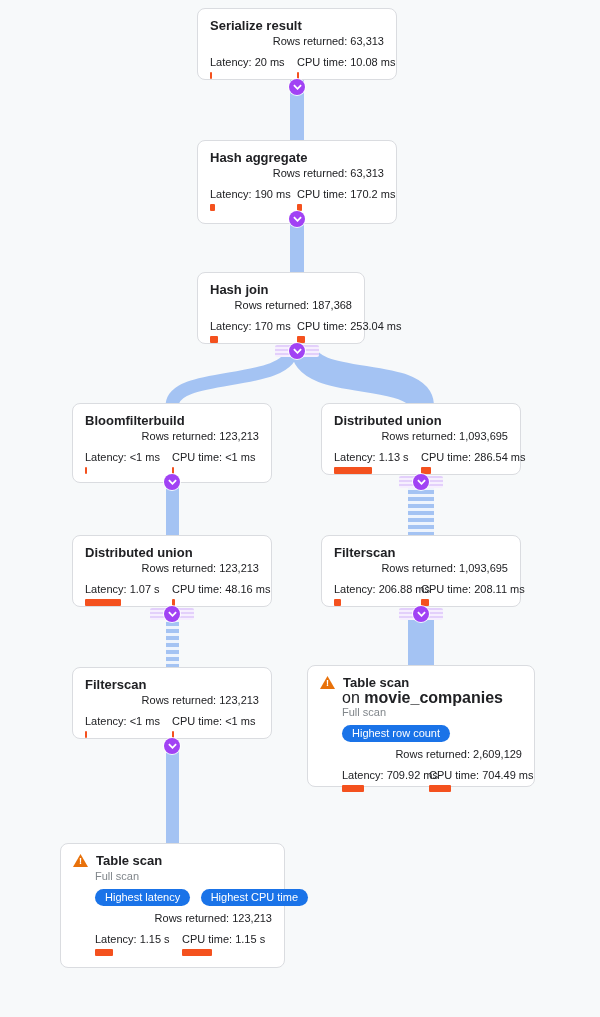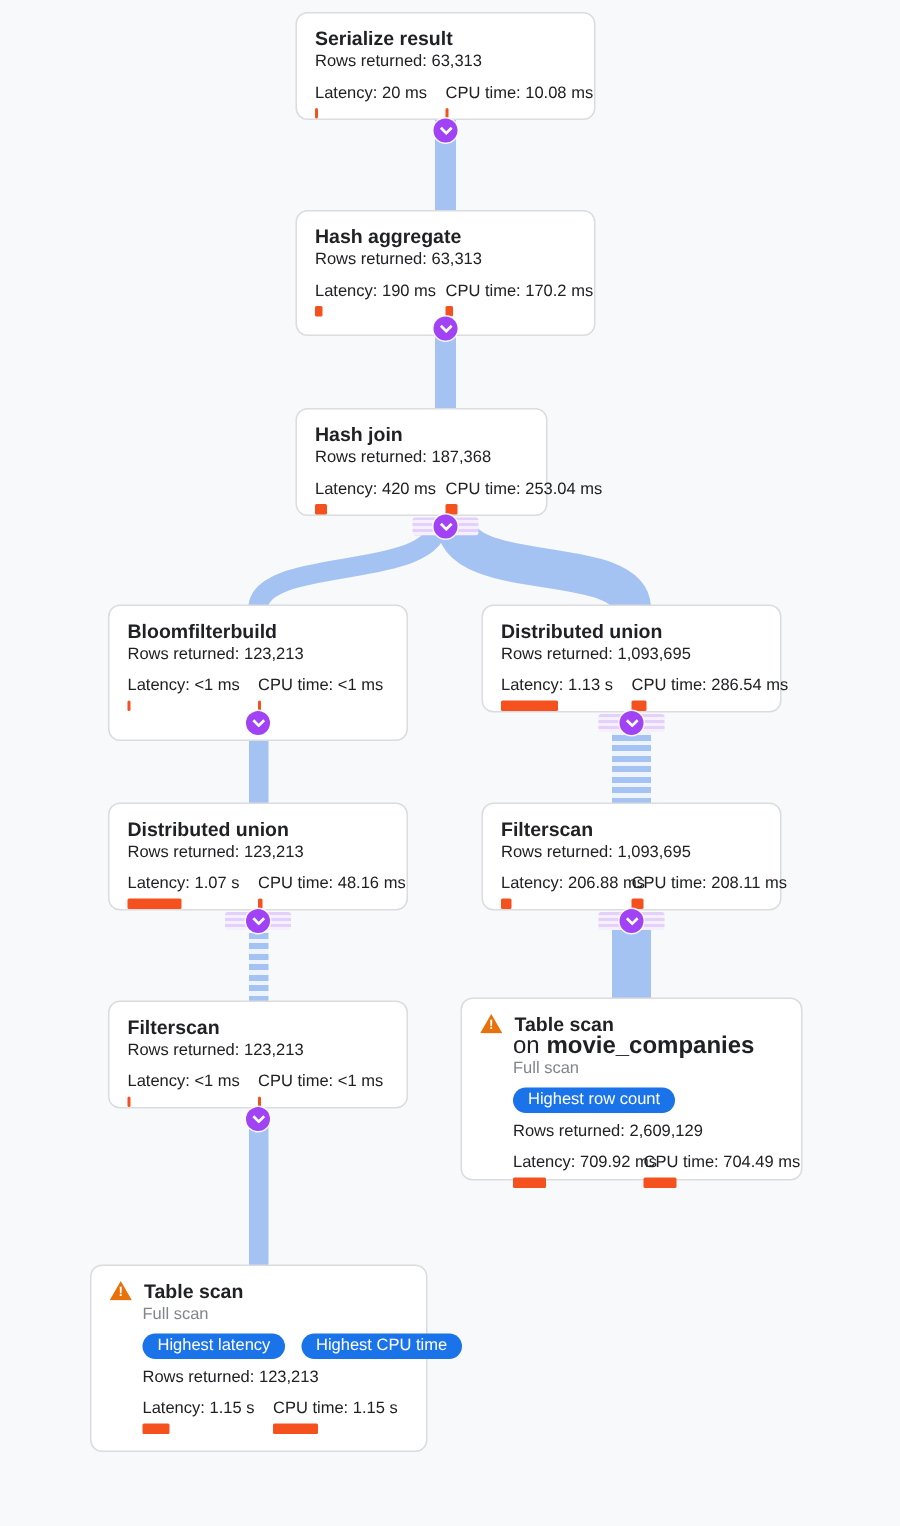--- a/index.html
+++ b/index.html
@@ -1,21 +1,21 @@
 <!DOCTYPE html>
 <html><head>
 <meta charset="utf-8">
 <style>
   html,body{margin:0;padding:0;background:#f7f9fa;}
   .canvas{position:relative;width:600px;height:1017px;background:#f7f9fa;
           font-family:"Liberation Sans",sans-serif;overflow:hidden;}
   .card{position:absolute;background:#ffffff;border:1px solid #dadce0;border-radius:8px;
         box-sizing:border-box;padding:8px 12px;cursor:pointer;}
   .title{font-size:13px;font-weight:bold;color:#202124;line-height:17px;}
-  .rows{font-size:11px;color:#202124;line-height:14px;margin-bottom:8px;}
+  .rows{font-size:11px;color:#202124;line-height:14px;margin-bottom:8px;text-align:right;}
   .metrics{display:grid;grid-template-columns:87px 1fr;}
   .mlabel{font-size:11px;color:#202124;line-height:13px;white-space:nowrap;}
   .bar{height:7px;background:#f4511e;margin-top:3px;border-radius:1px;}
   .conn{position:absolute;background:#a4c3f3;}
   .conn.striped{background:repeating-linear-gradient(to bottom,#a4c3f3 0 4px,#eef4fd 4px 7px);}
   .ribbons{position:absolute;left:0;top:344px;}
   .band{position:absolute;width:44px;height:12px;border-radius:2px;
         background:repeating-linear-gradient(to bottom,#e3d0fb 0 2px,#f6effe 2px 4px);}
   .node-toggle{position:absolute;width:16px;height:16px;border-radius:50%;background:#a142f4;
         display:flex;align-items:center;justify-content:center;cursor:pointer;
@@ -79,31 +79,31 @@
           <div class="bar" style="width: 5px;"></div>
         </div>
     </div>
   </div>
 
   <div class="card" style="left:197px;top:272px;width:168px;height:72px">
     <div class="title">Hash join</div>
     <div class="rows">Rows returned: 187,368</div>
     <div class="metrics">
       <div>
-          <div class="mlabel">Latency: 420 ms</div>
+          <div class="mlabel">Latency: 170 ms</div>
           <div class="bar" style="width: 8px;"></div>
         </div>
       <div>
           <div class="mlabel">CPU time: 253.04 ms</div>
           <div class="bar" style="width: 8px;"></div>
         </div>
     </div>
   </div>
 
-  <div class="card" style="left:72px;top:403px;width:200px;height:91px">
+  <div class="card" style="left:72px;top:403px;width:200px;height:80px">
     <div class="title">Bloomfilterbuild</div>
     <div class="rows">Rows returned: 123,213</div>
     <div class="metrics">
       <div>
           <div class="mlabel">Latency: &lt;1 ms</div>
           <div class="bar" style="width: 2px;"></div>
         </div>
       <div>
           <div class="mlabel">CPU time: &lt;1 ms</div>
           <div class="bar" style="width: 2px;"></div>

